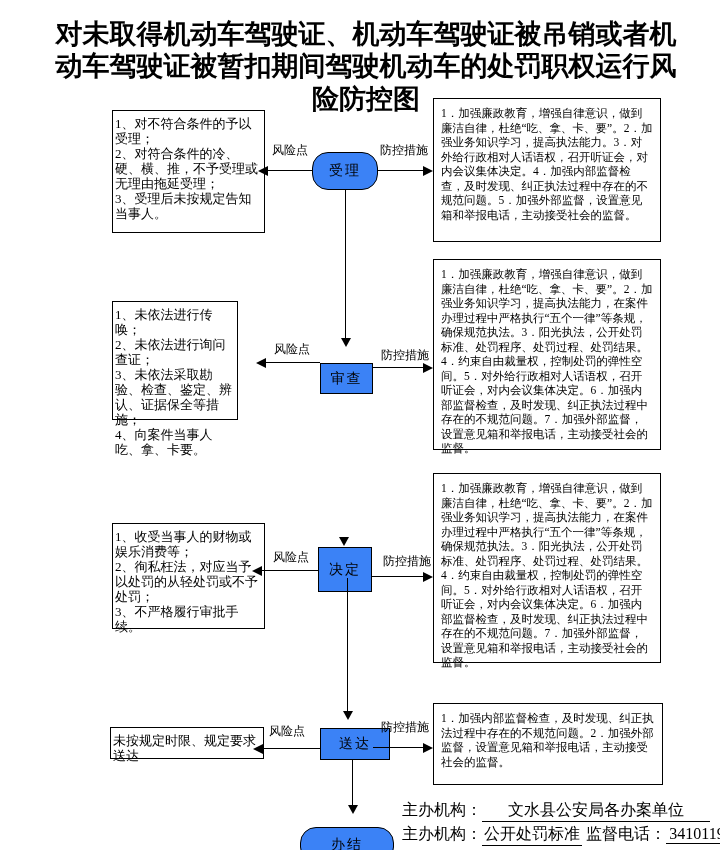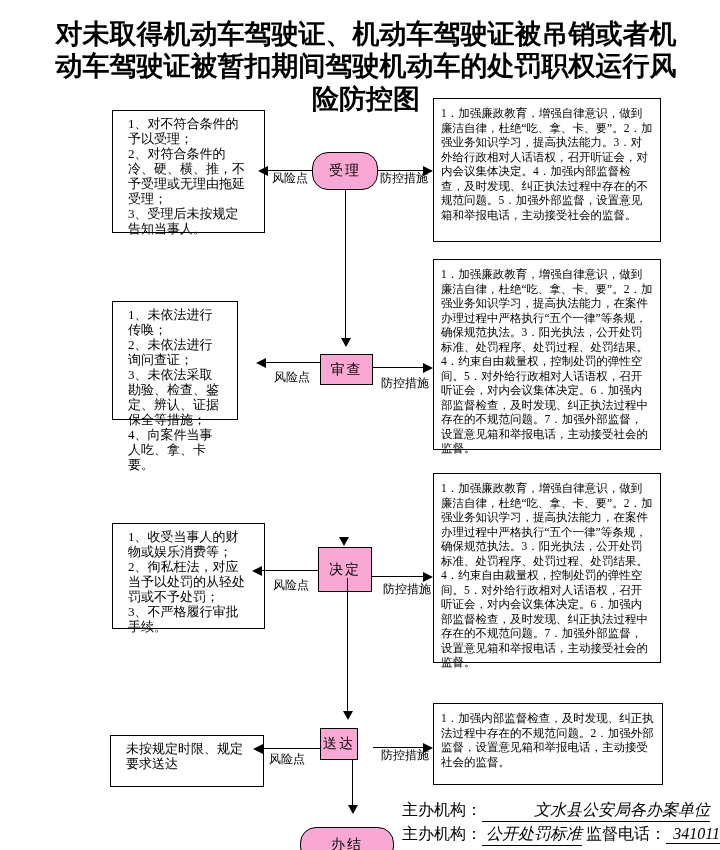--- a/index.html
+++ b/index.html
@@ -3,39 +3,39 @@
 <meta charset="utf-8">
 <style>
   html,body{margin:0;padding:0;}
   body{width:720px;height:850px;position:relative;background:#fff;color:#000;
        font-family:"Liberation Serif","DejaVu Serif",serif;overflow:hidden;}
   .abs{position:absolute;}
   .title{position:absolute;left:45px;top:12px;width:630px;text-align:center;
          font-family:"Liberation Sans","DejaVu Sans",sans-serif;
          font-weight:900;font-size:27px;line-height:1.2;margin:6px;}
   .box{position:absolute;border:1px solid #000;box-sizing:border-box;background:#fff;}
-  .riskbox{font-size:13px;line-height:15px;padding:5px 15px;white-space:pre-line;}
+  .riskbox{font-size:13px;line-height:15px;padding:5px 2px;white-space:pre-line;}
   .measbox{font-size:11.5px;line-height:14.5px;padding:7px 7px;}
-  .node{position:absolute;border:1px solid #000;box-sizing:border-box;background:#f9a8d4;
+  .node{position:absolute;border:1px solid #000;box-sizing:border-box;background:#3b82f6;
         display:flex;align-items:center;justify-content:center;
         font-size:14px;letter-spacing:2px;}
   .round{border-radius:16px;}
-  .lbl{position:absolute;font-size:12px;white-space:nowrap;margin-top:28px;}
+  .lbl{position:absolute;font-size:12px;white-space:nowrap;}
   .hl{position:absolute;border-top:1px solid #000;height:0;}
   .tl{position:absolute;left:-10px;top:-5px;width:0;height:0;
       border:5px solid transparent;border-right:10px solid #000;border-left:0;}
   .tr{position:absolute;right:-10px;top:-5px;width:0;height:0;
       border:5px solid transparent;border-left:10px solid #000;border-right:0;}
   .vl{position:absolute;border-left:1px solid #000;width:0;}
   .td{position:absolute;left:-5px;bottom:-9px;width:0;height:0;
       border:5px solid transparent;border-top:9px solid #000;border-bottom:0;}
   .tdsolo{position:absolute;width:0;height:0;
       border:5px solid transparent;border-top:9px solid #000;border-bottom:0;}
   .footer{position:absolute;font-size:16px;white-space:nowrap;}
-  .ul{display:inline-block;text-align:right;border-bottom:1px solid #000;font-style:italic;}
+  .ul{display:inline-block;text-align:center;border-bottom:1px solid #000;}
 </style>
 </head>
 <body>
 
 <h1 class="title">对未取得机动车驾驶证、机动车驾驶证被吊销或者机动车驾驶证被暂扣期间驾驶机动车的处罚职权运行风险防控图</h1>
 
 <div class="box riskbox abs" style="left:112px;top:110px;width:153px;height:123px;">1、对不符合条件的予以受理；
 2、对符合条件的冷、硬、横、推，不予受理或无理由拖延受理；
 3、受理后未按规定告知当事人。</div>
 <div class="lbl" style="left:272px;top:142px;">风险点</div>
@@ -53,21 +53,21 @@
   </div>
 
 <div class="box riskbox abs" style="left:112px;top:301px;width:126px;height:119px;">1、未依法进行传唤；
 2、未依法进行询问查证；
 3、未依法采取勘验、检查、鉴定、辨认、证据保全等措施；
 4、向案件当事人吃、拿、卡要。</div>
 <div class="lbl" style="left:274px;top:341px;">风险点</div>
 <div class="hl" style="left:266px;top:362px;width:54px;">
     <i class="tl"></i>
   </div>
-<div class="node" style="left:320px;top:354px;width:53px;height:31px;font-family:Liberation Mono, monospace;">审查</div>
+<div class="node" style="left:320px;top:363px;width:53px;height:31px;font-family:Liberation Mono, monospace;">审查</div>
 <div class="lbl" style="left:381px;top:347px;">防控措施</div>
 <div class="hl" style="left:373px;top:367px;width:50px;">
     <i class="tr"></i>
   </div>
 <div class="box measbox abs" style="left:433px;top:259px;width:228px;height:191px;">1．加强廉政教育，增强自律意识，做到廉洁自律，杜绝“吃、拿、卡、要”。2．加强业务知识学习，提高执法能力，在案件办理过程中严格执行“五个一律”等条规，确保规范执法。3．阳光执法，公开处罚标准、处罚程序、处罚过程、处罚结果。4．约束自由裁量权，控制处罚的弹性空间。5．对外给行政相对人话语权，召开听证会，对内会议集体决定。6．加强内部监督检查，及时发现、纠正执法过程中存在的不规范问题。7．加强外部监督，设置意见箱和举报电话，主动接受社会的监督。</div>
 <i class="tdsolo" style="left:339px;top:537px;"></i>
 
 <div class="box riskbox abs" style="left:112px;top:523px;width:153px;height:106px;">1、收受当事人的财物或娱乐消费等；
 2、徇私枉法，对应当予以处罚的从轻处罚或不予处罚；
 3、不严格履行审批手续。</div>
@@ -78,26 +78,26 @@
 <div class="node" style="left:318px;top:547px;width:54px;height:45px;">决定</div>
 <div class="lbl" style="left:383px;top:553px;">防控措施</div>
 <div class="hl" style="left:372px;top:576px;width:51px;">
     <i class="tr"></i>
   </div>
 <div class="box measbox abs" style="left:433px;top:473px;width:228px;height:190px;">1．加强廉政教育，增强自律意识，做到廉洁自律，杜绝“吃、拿、卡、要”。2．加强业务知识学习，提高执法能力，在案件办理过程中严格执行“五个一律”等条规，确保规范执法。3．阳光执法，公开处罚标准、处罚程序、处罚过程、处罚结果。4．约束自由裁量权，控制处罚的弹性空间。5．对外给行政相对人话语权，召开听证会，对内会议集体决定。6．加强内部监督检查，及时发现、纠正执法过程中存在的不规范问题。7．加强外部监督，设置意见箱和举报电话，主动接受社会的监督。</div>
 <div class="vl" style="left:347px;top:578px;height:133px;">
     <i class="td"></i>
   </div>
 
-<div class="box riskbox abs" style="left:110px;top:727px;width:154px;height:52px;margin-top:8px;">未按规定时限、规定要求送达</div>
+<div class="box riskbox abs" style="left:110px;top:727px;width:154px;height:32px;">未按规定时限、规定要求送达</div>
 <div class="lbl" style="left:269px;top:723px;">风险点</div>
 <div class="hl" style="left:263px;top:748px;width:57px;">
     <i class="tl"></i>
   </div>
-<div class="node" style="left:320px;top:728px;width:38px;height:32px;">送达</div>
+<div class="node" style="left:320px;top:728px;width:70px;height:32px;">送达</div>
 <div class="lbl" style="left:381px;top:719px;">防控措施</div>
 <div class="hl" style="left:373px;top:747px;width:50px;">
     <i class="tr"></i>
   </div>
 <div class="box measbox abs" style="left:433px;top:703px;width:230px;height:82px;">1．加强内部监督检查，及时发现、纠正执法过程中存在的不规范问题。2．加强外部监督，设置意见箱和举报电话，主动接受社会的监督。</div>
 <div class="vl" style="left:352px;top:760px;height:45px;">
     <i class="td"></i>
   </div>
 
 <div class="node round" style="left:300px;top:827px;width:94px;height:36px;">办结</div>

